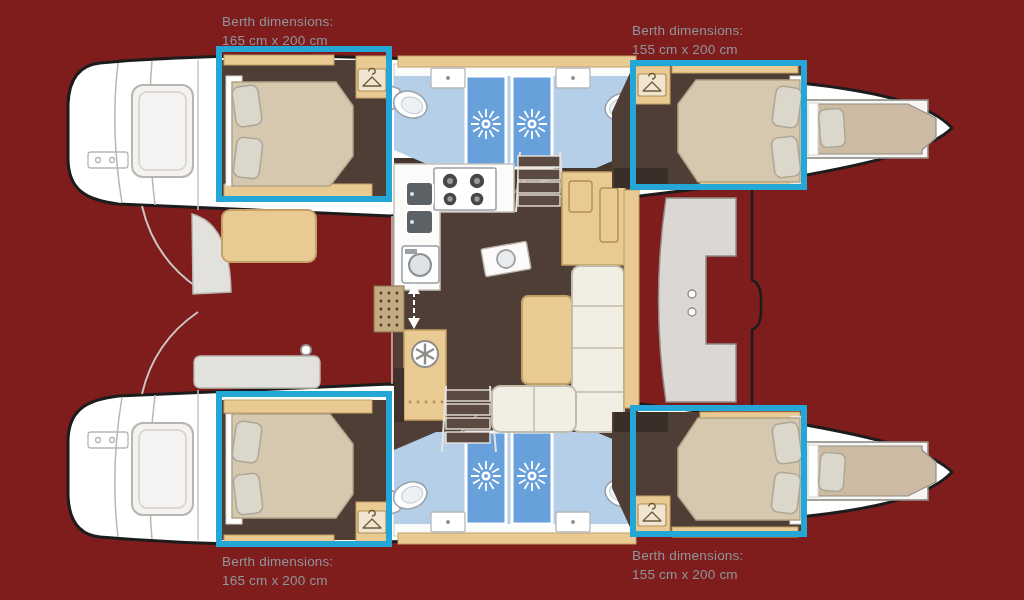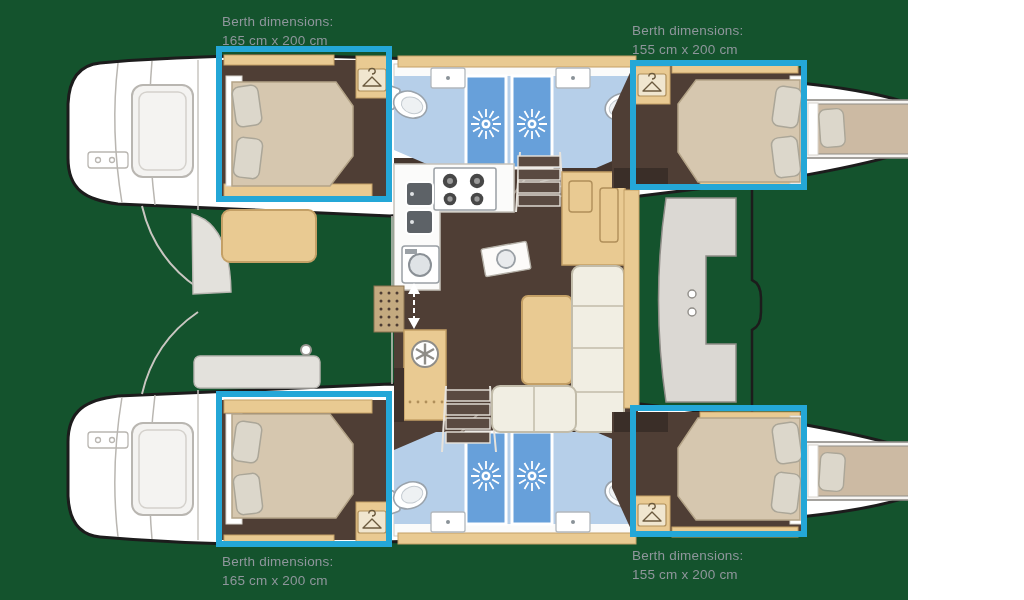--- a/index.html
+++ b/index.html
@@ -1,16 +1,16 @@
 <!DOCTYPE html>
 <html style="--highlight: #24a7d7; --label-text: #8f969c; --cabin-floor: #4f3e35; --wood: #e9ca92; --bathroom-floor: #b6cfe9; --shower-blue: #67a0da; --bed: #d6c7af;"><head>
 <meta charset="utf-8">
 <style>
   html,body{margin:0;padding:0;background:#fff;}
-  .stage{position:relative;width:908px;height:600px;background:#14532d;overflow:hidden;
+  .stage{position:relative;width:1024px;height:600px;background:#7f1d1d;overflow:hidden;
          font-family:"Liberation Sans",sans-serif;}
   .stage svg{position:absolute;left:0;top:0;}
   .hl{position:absolute;border:6px solid var(--highlight,#24a7d7);box-sizing:border-box;background:transparent;}
   .box-tl{left:216px;top:46px;width:176px;height:156px;}
   .box-tr{left:630px;top:60px;width:177px;height:130px;}
   .box-bl{left:216px;top:391px;width:176px;height:156px;}
   .box-br{left:630px;top:405px;width:177px;height:132px;}
   .lbl{position:absolute;color:var(--label-text,#8f969c);font-size:13.5px;line-height:19px;letter-spacing:.2px;}
   .lbl span{display:block;white-space:nowrap;}
   .lbl-tl{left:222px;top:12px;}

